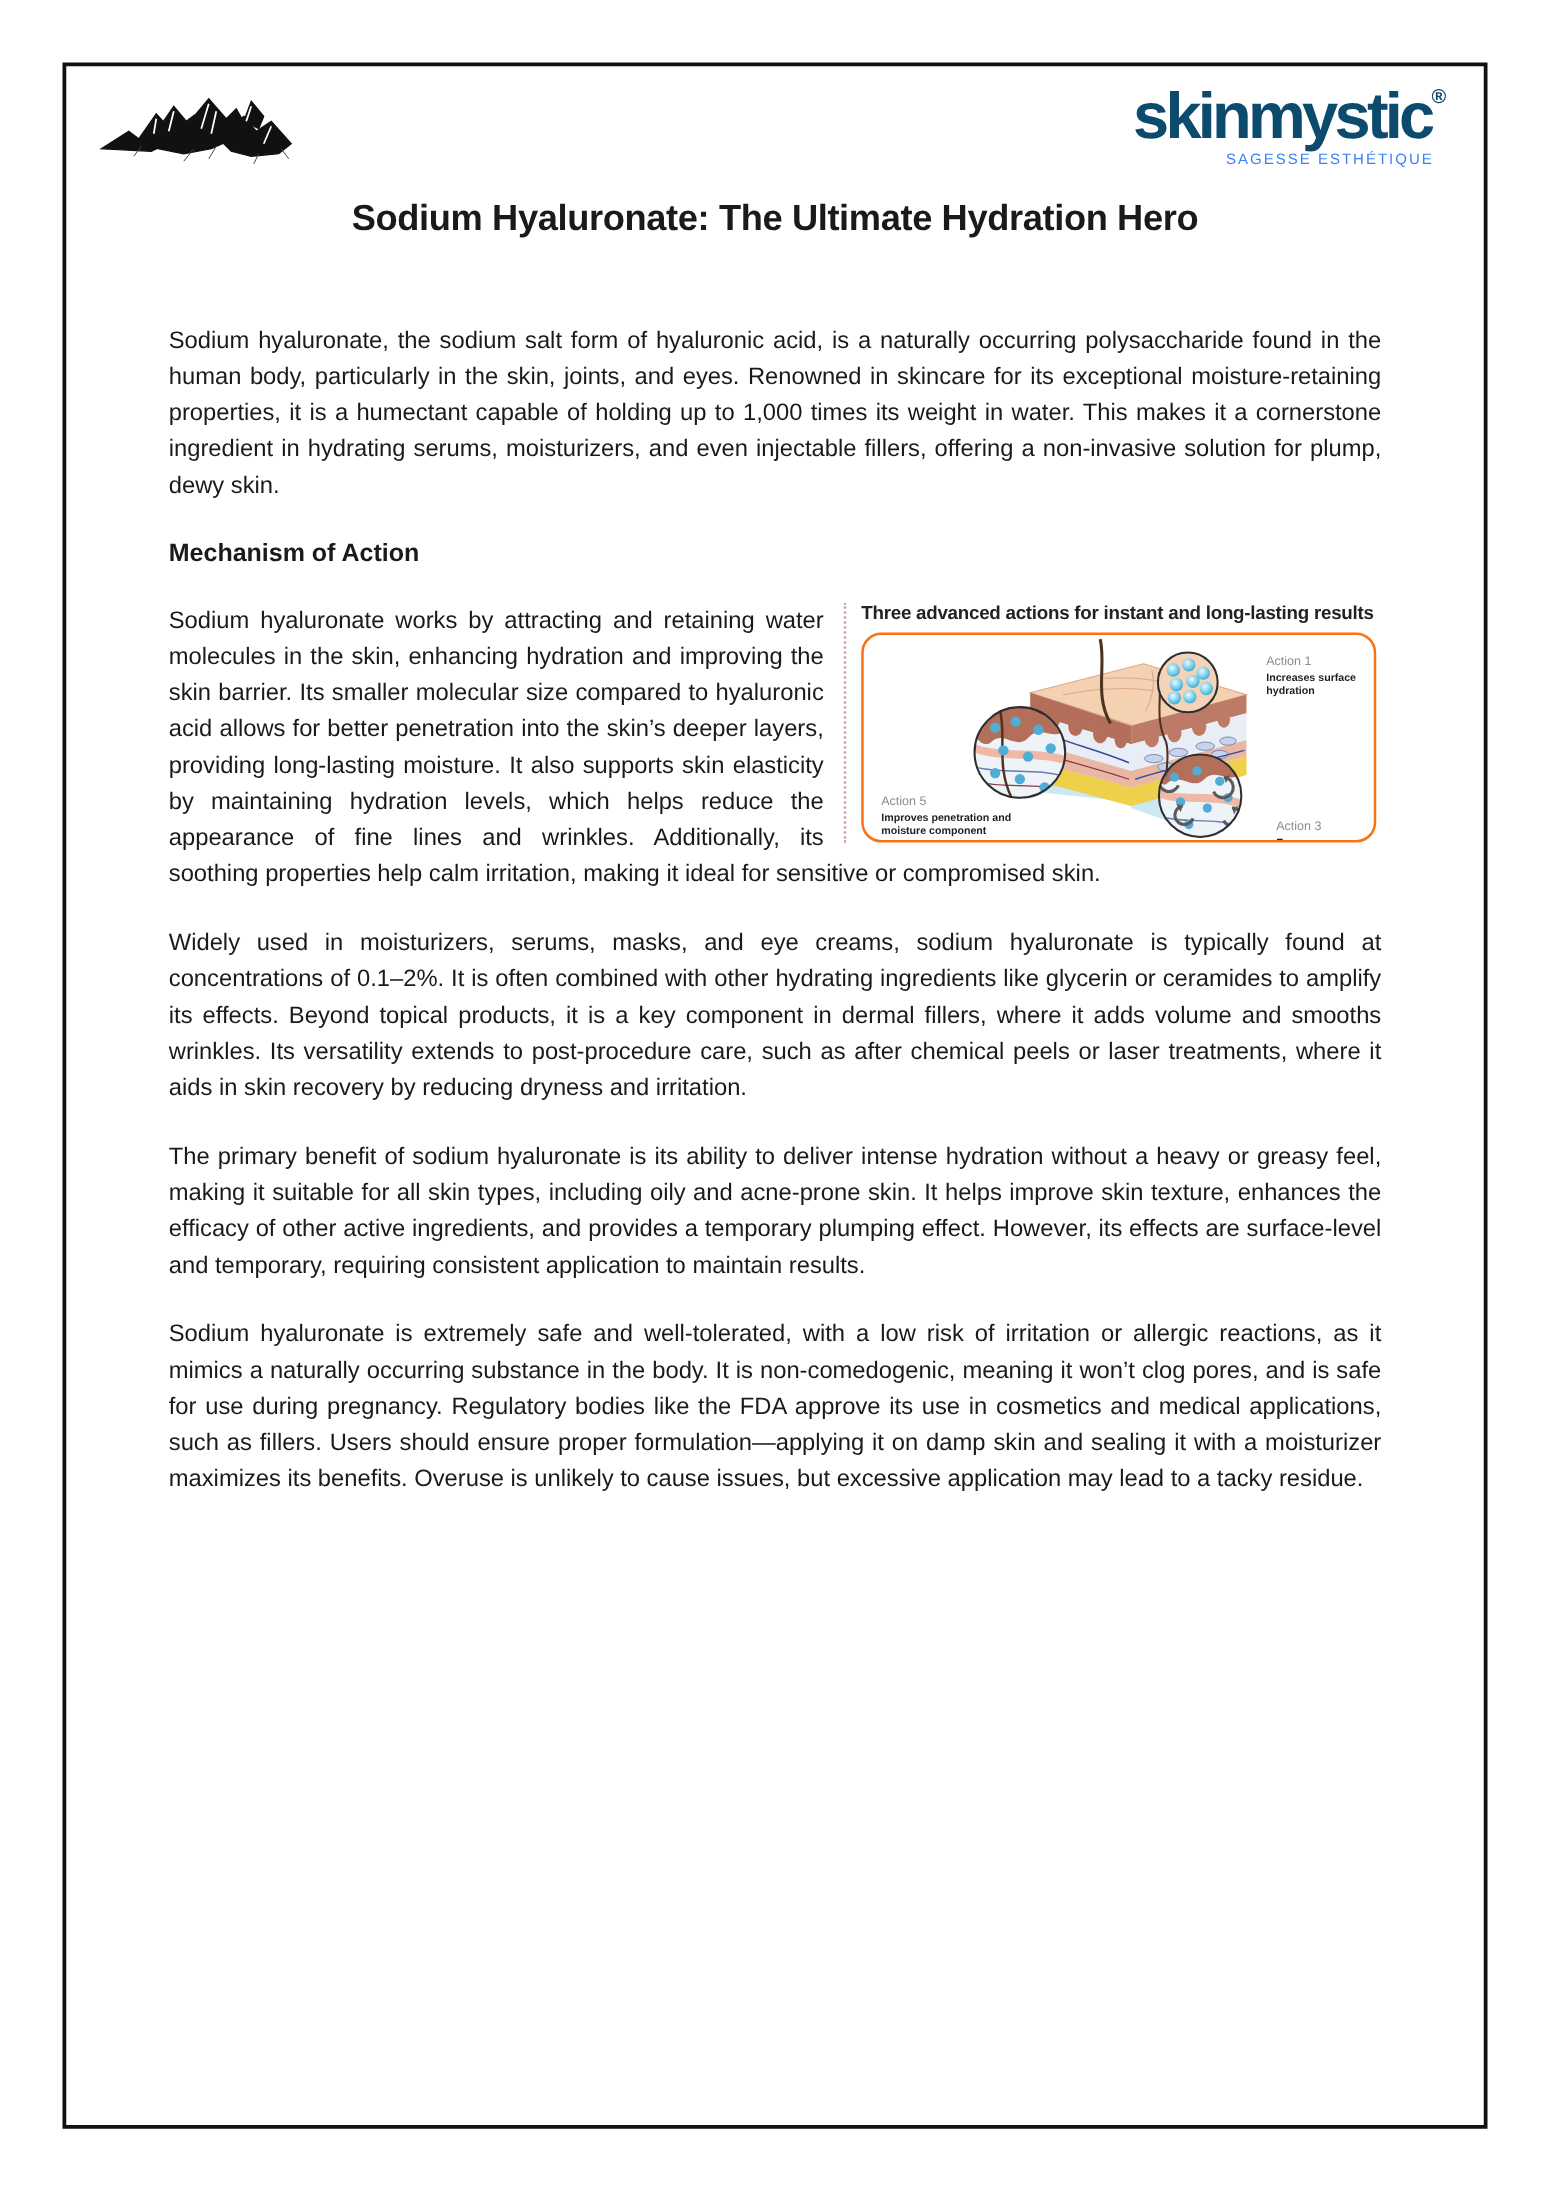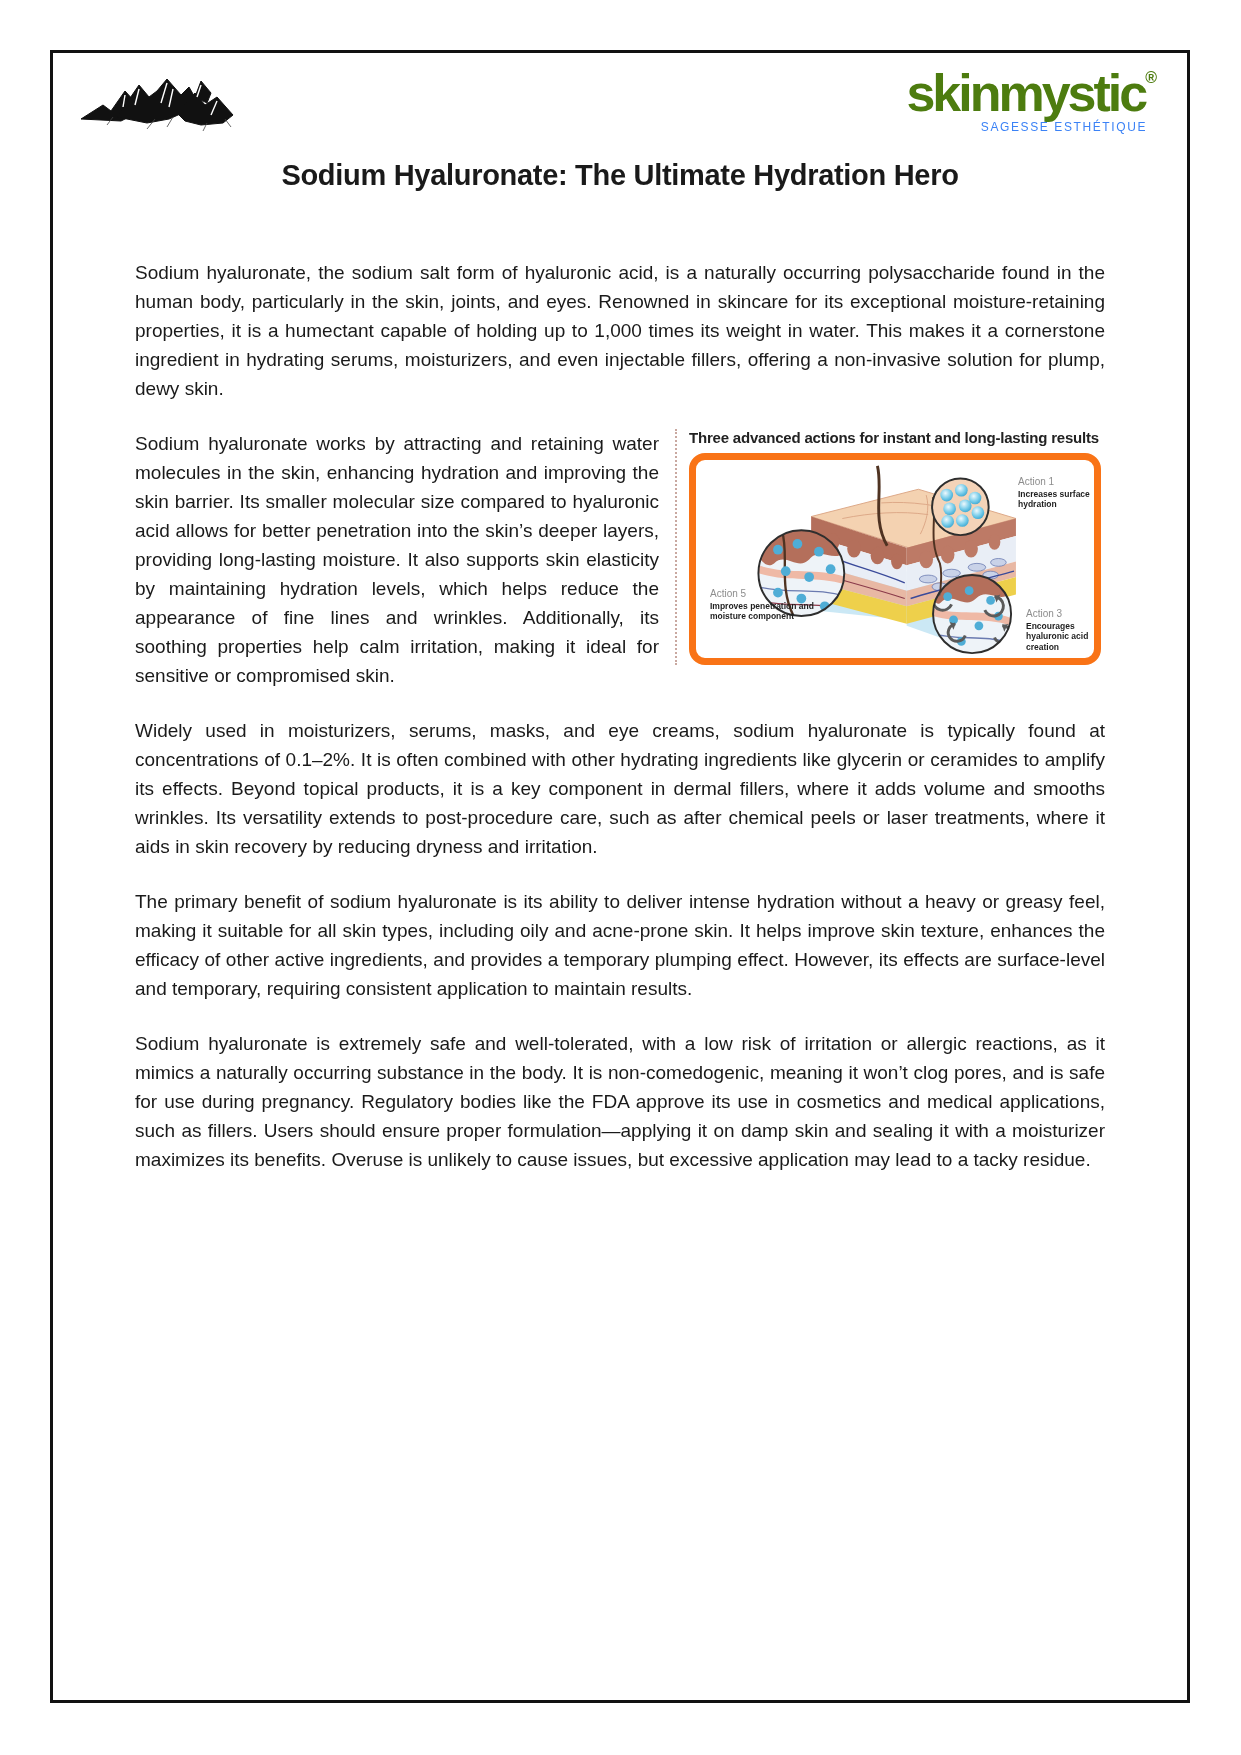--- a/index.html
+++ b/index.html
@@ -30,21 +30,21 @@
   }
   .brand-block {
     position: absolute; right: 0; top: 2px;
     text-align: right;
     line-height: 1;
   }
   .brand-name {
     font-size: 52px;
     font-weight: 700;
     letter-spacing: -3px;
-    color: #4d7c0f;
+    color: #0c4a6e;
   }
   .brand-name sup {
     font-size: 16px;
     letter-spacing: 0;
     vertical-align: 28px;
   }
   .brand-tagline {
     font-size: 12px;
     letter-spacing: 1.6px;
     color: #3b82f6;
@@ -88,22 +88,22 @@
   .fig-title {
     font-size: 15px;
     font-weight: 700;
     line-height: 1.15;
     color: #222;
     margin-bottom: 7px;
     letter-spacing: -0.2px;
   }
   .fig-canvas {
     position: relative;
-    width: 412px; height: 212px;
-    border: 7px solid #f97316;
+    width: 412px; height: 168px;
+    border: 2px solid #f97316;
     border-radius: 16px;
     background: #ffffff;
     overflow: hidden;
   }
   .fig-canvas svg { display: block; width: 100%; height: 100%; }
   .fig-label {
     position: absolute;
     line-height: 1.2;
     text-align: left;
   }
@@ -159,20 +159,21 @@
       <div class="brand-tagline">SAGESSE ESTHÉTIQUE</div>
     </div>
   </div>
 
   <h1 class="doc-title">Sodium Hyaluronate: The Ultimate Hydration Hero</h1>
 
   <div class="content">
 
     <p>Sodium hyaluronate, the sodium salt form of hyaluronic acid, is a naturally occurring polysaccharide found in the human body, particularly in the skin, joints, and eyes. Renowned in skincare for its exceptional moisture-retaining properties, it is a humectant capable of holding up to 1,000 times its weight in water. This makes it a cornerstone ingredient in hydrating serums, moisturizers, and even injectable fillers, offering a non-invasive solution for plump, dewy skin.</p>
 
+    <h2>Mechanism of Action</h2>
 
     <div class="mech-block">
       <figure class="mech-figure">
         <div class="fig-title">Three advanced actions for instant and long-lasting results</div>
         <div class="fig-canvas">
           <svg viewBox="0 0 408 199" aria-hidden="true">
             <defs>
               <radialGradient id="mol" cx="0.4" cy="0.35" r="0.75">
                 <stop offset="0%" stop-color="#eef9fd"></stop>
                 <stop offset="55%" stop-color="#79cdea"></stop>

